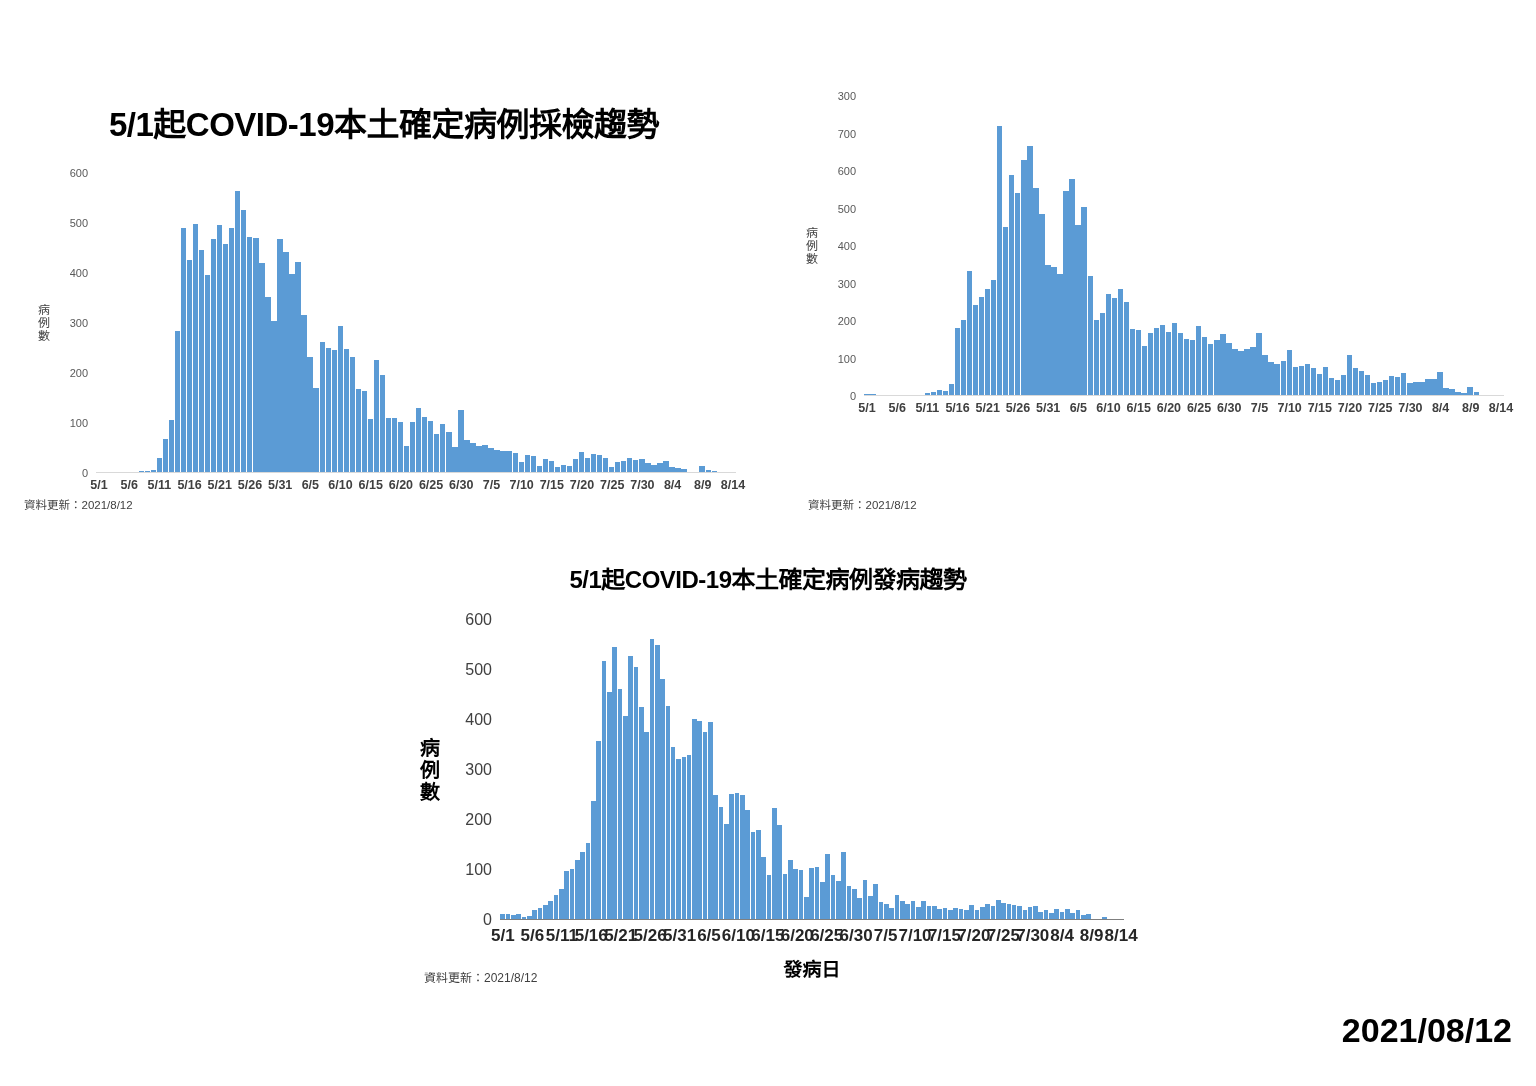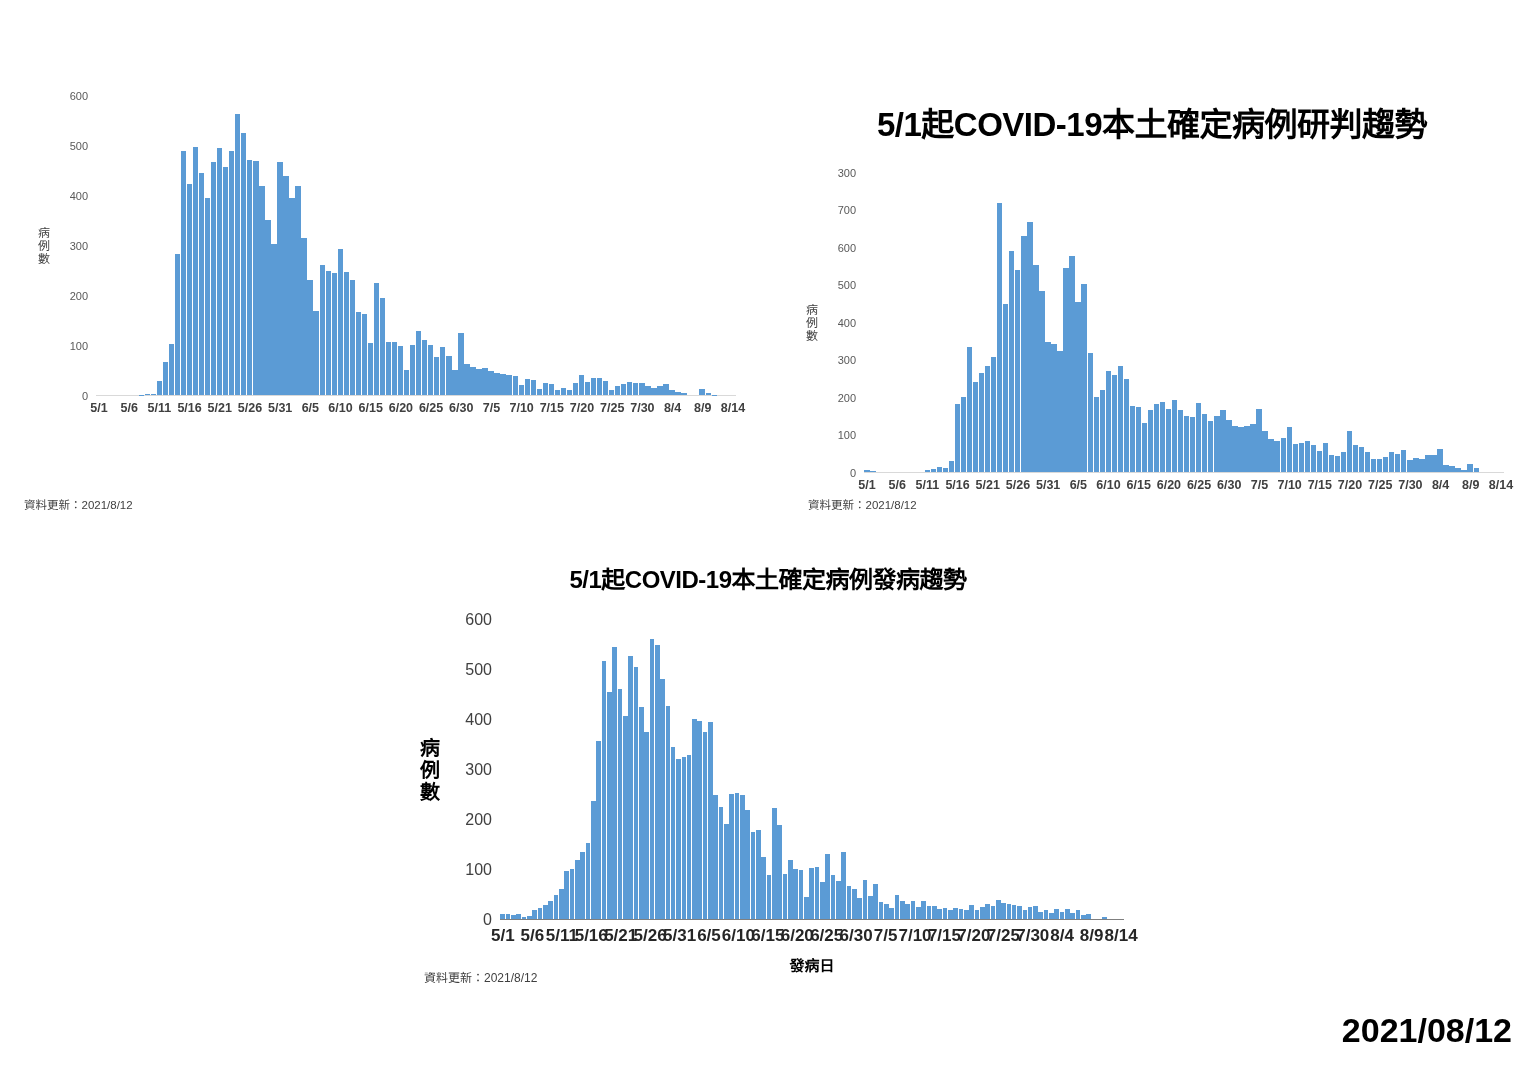--- a/index.html
+++ b/index.html
@@ -111,21 +111,21 @@
 
   .x-axis-title{
     position:absolute;
     left:60px;right:0;
     top:calc(100% + 26px);
     text-align:center;
     font-size:12px;
     color:#404040;
   }
   #panel-onset .x-axis-title{
-    left:76px;top:calc(100% + 34px);font-size:15px;font-weight:bold;color:#000;
+    left:76px;top:calc(100% + 34px);font-size:19px;font-weight:bold;color:#000;
   }
 
   .update-note{
     position:absolute;
     font-size:11.5px;
     color:#3f3f3f;
     white-space:nowrap;
   }
   #panel-sampling .update-note{left:24px;top:418px;}
   #panel-judged   .update-note{left:40px;top:418px;}
@@ -148,20 +148,21 @@
     font-size:34px;
     font-weight:bold;
   }
 </style>
 </head>
 <body>
 
 <div class="slide">
 
   <section class="panel" id="panel-sampling">
+    <h2 class="chart-title">5/1起COVID-19本土確定病例採檢趨勢</h2>
     <div class="plot-wrap">
       <div class="y-axis-title">病例數</div>
       <div class="y-labels">
           <span style="top: 100%;">0</span>
           <span style="top: 83.3333%;">100</span>
           <span style="top: 66.6667%;">200</span>
           <span style="top: 50%;">300</span>
           <span style="top: 33.3333%;">400</span>
           <span style="top: 16.6667%;">500</span>
           <span style="top: 0%;">600</span>
@@ -298,21 +299,20 @@
           <span style="left: 85.3774%;">7/30</span>
           <span style="left: 90.0943%;">8/4</span>
           <span style="left: 94.8113%;">8/9</span>
           <span style="left: 99.5283%;">8/14</span>
         </div>
     </div>
     <div class="update-note">資料更新：2021/8/12</div>
   </section>
 
   <section class="panel" id="panel-judged">
-    <h2 class="chart-title">5/1起COVID-19本土確定病例研判趨勢</h2>
     <div class="plot-wrap">
       <div class="y-axis-title">病例數</div>
       <div class="y-labels">
           <span style="top: 100%;">0</span>
           <span style="top: 87.5%;">100</span>
           <span style="top: 75%;">200</span>
           <span style="top: 62.5%;">300</span>
           <span style="top: 50%;">400</span>
           <span style="top: 37.5%;">500</span>
           <span style="top: 25%;">600</span>

